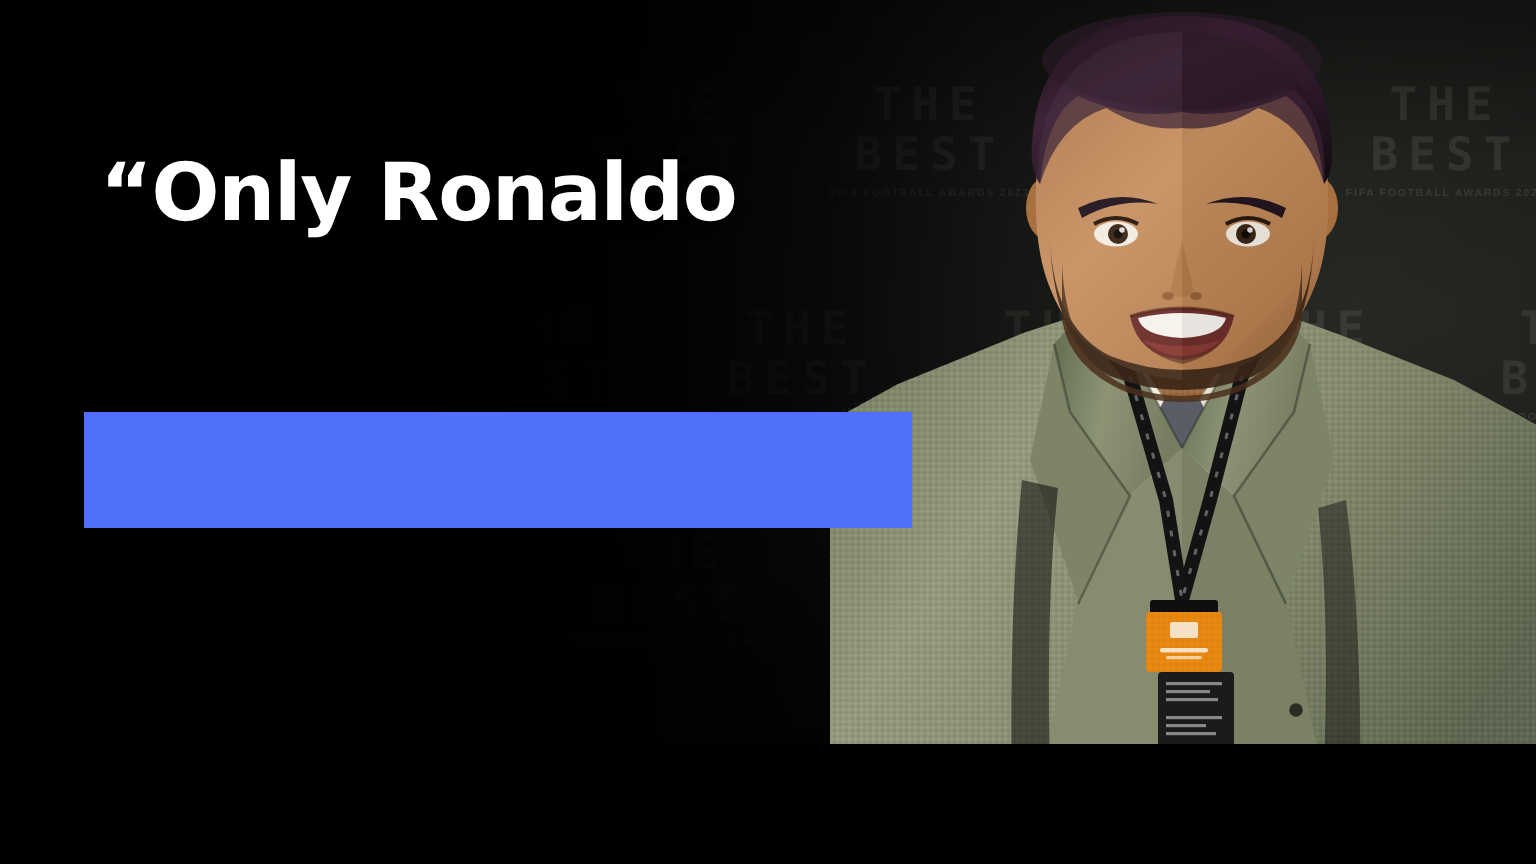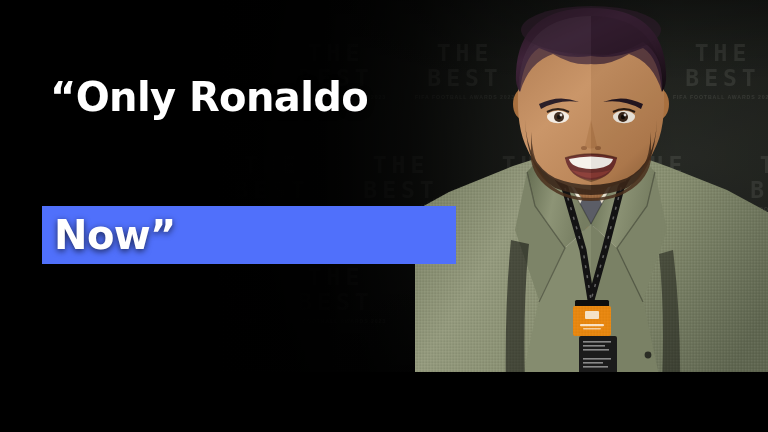--- a/index.html
+++ b/index.html
@@ -338,17 +338,14 @@
     </svg>
   </div>
 
   <div class="headline">
     <div class="hl-line l1">“Only Ronaldo</div>
   </div>
 
   <div class="hl-band">
     <div class="hl-band-bg"></div>
   </div>
-  <div class="band-wrap">
-    <div class="hl-line l3">Now”</div>
-  </div>
 
 </div>
 
 </body></html>

